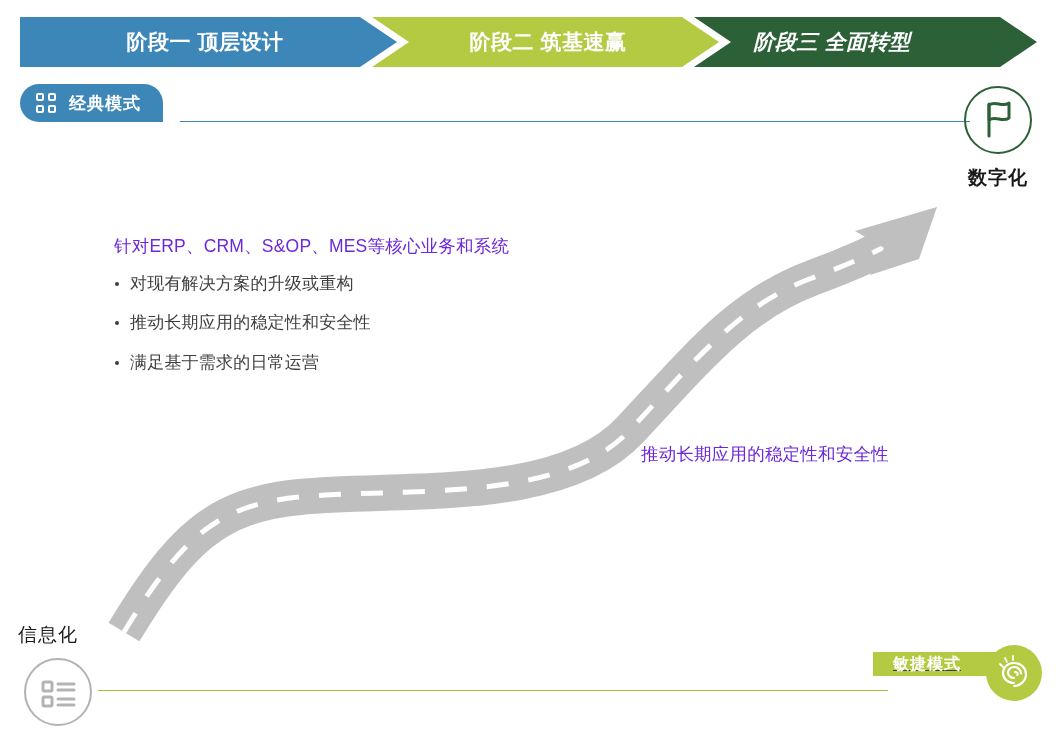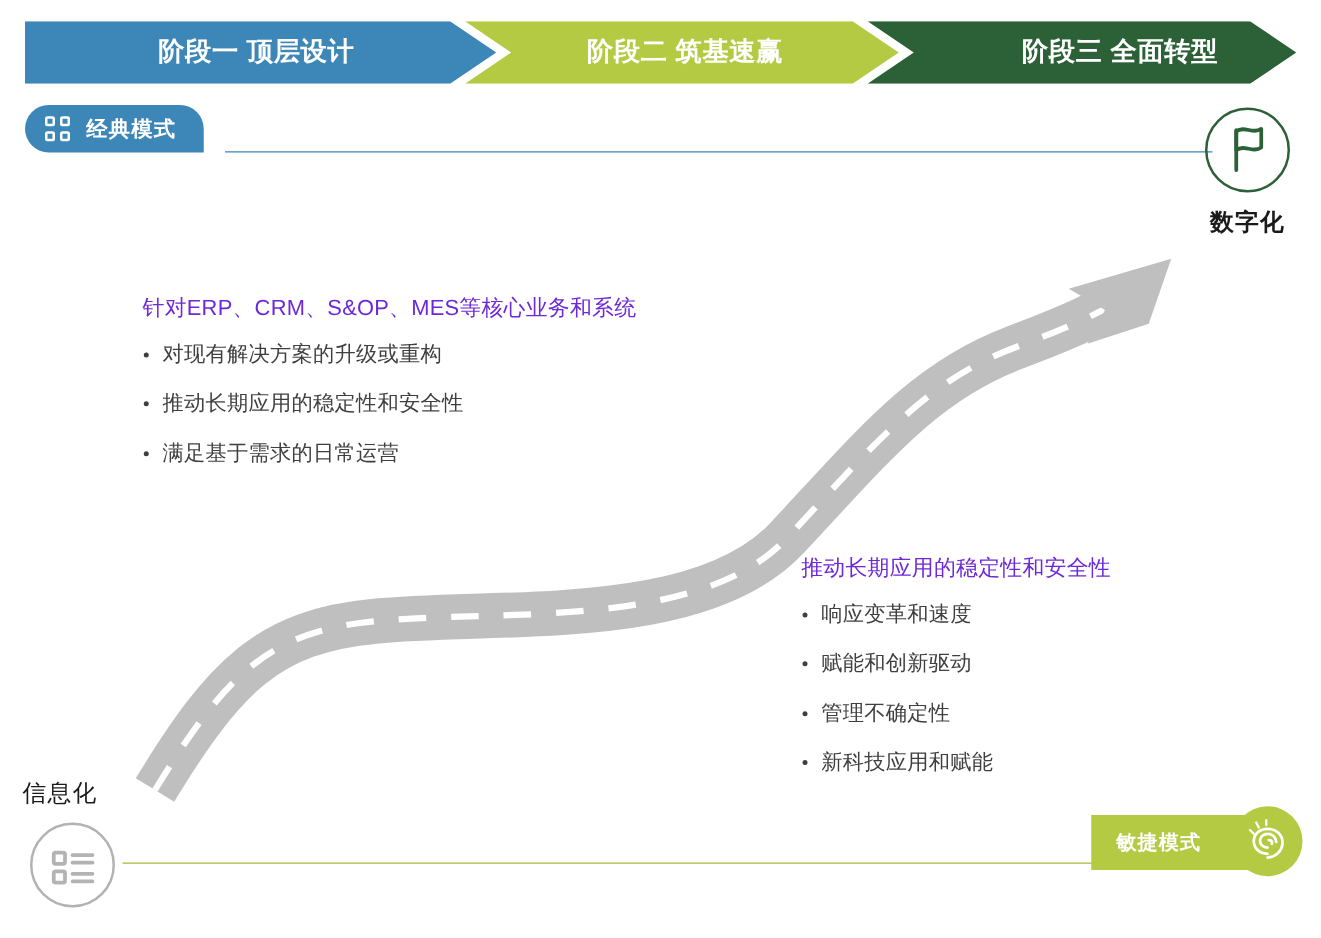--- a/index.html
+++ b/index.html
@@ -33,21 +33,21 @@
     color: #ffffff;
     font-size: 21px;
     font-weight: 600;
     letter-spacing: 0.5px;
     text-align: center;
     white-space: nowrap;
     pointer-events: none;
   }
   #phase-label-0 { left: 20px;  width: 370px; }
   #phase-label-1 { left: 398px; width: 300px; }
-  #phase-label-2 { left: 736px; width: 320px; }
+  #phase-label-2 { left: 672px; width: 320px; font-style: italic; }
 
   
   #classic-badge {
     position: absolute;
     left: 20px;
     top: 84px;
     height: 38px;
     padding: 0 22px 0 16px;
     background: #3d87b8;
     border-radius: 19px 19px 0 19px;
@@ -87,26 +87,27 @@
     height: 1px;
     background: #3d87b8;
   }
 
   
   #agile-badge {
     position: absolute;
     left: 873px;
     top: 652px;
     width: 148px;
-    height: 44px;
+    height: 24px;
     background: #b5ca43;
     border-radius: 0 20px 0 0;
     display: flex;
     align-items: center;
     box-sizing: border-box;
+    text-decoration: underline;
   }
   #agile-badge .badge-text {
     color: #ffffff;
     font-size: 16px;
     font-weight: 600;
     letter-spacing: 1px;
     white-space: nowrap;
     padding-left: 20px;
   }
   #agile-spiral {
@@ -282,26 +283,20 @@
   <div class="tb-heading">针对ERP、CRM、S&amp;OP、MES等核心业务和系统</div>
   <ul class="tb-list">
     <li>对现有解决方案的升级或重构</li>
     <li>推动长期应用的稳定性和安全性</li>
     <li>满足基于需求的日常运营</li>
   </ul>
 </div>
 
 <div class="text-block" id="text-agile">
   <div class="tb-heading">推动长期应用的稳定性和安全性</div>
-  <ul class="tb-list">
-    <li>响应变革和速度</li>
-    <li>赋能和创新驱动</li>
-    <li>管理不确定性</li>
-    <li>新科技应用和赋能</li>
-  </ul>
 </div>
 
 <div id="agile-line"></div>
 <div id="agile-badge">
   <span class="badge-text">敏捷模式</span>
 </div>
 <div id="agile-spiral">
   <svg width="56" height="56" viewBox="0 0 56 56" xmlns="http://www.w3.org/2000/svg">
     <path d="M28 38
              C 21 38 17 33 17 28

